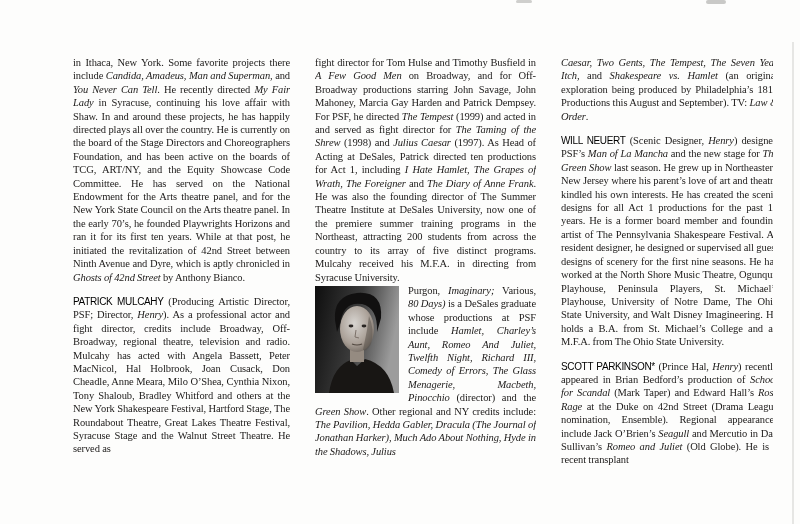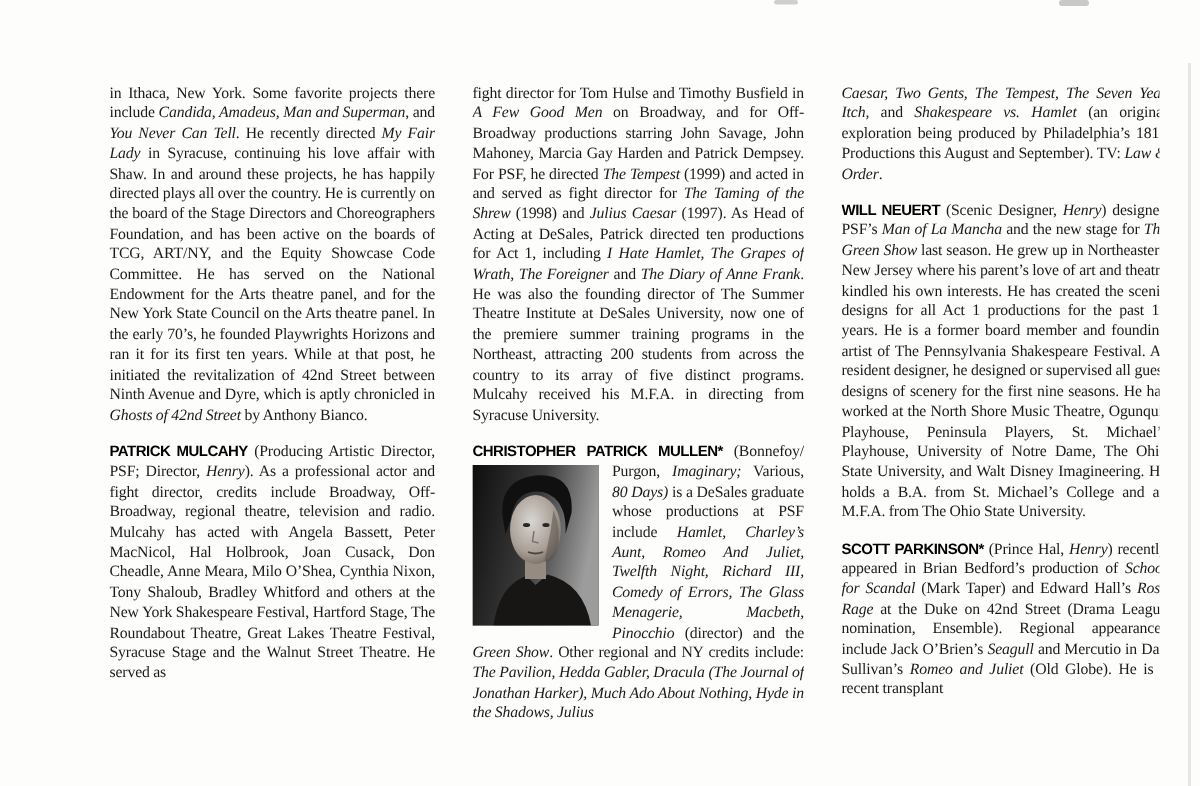--- a/index.html
+++ b/index.html
@@ -11,21 +11,21 @@
   .scan-smudge-2 { position:absolute; left:706px; top:0; width:20px; height:4px; background:#c9c9c7; border-radius:2px; }
   .scan-edge { position:absolute; left:792px; top:42px; width:2px; height:482px; background:#e6e6e4; }
   .columns { position:absolute; left:53px; top:56px; width:700px; height:464px; display:flex; gap:25px; overflow:hidden;margin-left:20px; }
   .col { width:217px; flex:0 0 217px; overflow:hidden; }
   .col-2 { flex-basis:221px; width:221px; }
   .pblock { font-size:10.5px; line-height:13.4px; text-align:justify; letter-spacing:-0.1px; word-spacing:-0.2px; }
   .pblock + .pblock { margin-top:11px; }
   .pblock.follows-heading { margin-top:0; }
   .hline { text-align:justify; text-align-last:justify; }
   .seg-i { font-style:italic; }
-  .seg-b { font-family:"Liberation Sans","DejaVu Sans",sans-serif; font-weight:700; font-size:10px; letter-spacing:-0.35px; color:var(--head-ink); }
+  .seg-b { font-family:"Liberation Sans","DejaVu Sans",sans-serif; font-weight:400; font-size:10px; letter-spacing:-0.35px; color:var(--head-ink); }
   .photo { float:left; width:84px; height:107px; margin:2px 9px 1px 0; background:#1a1a1a; }
   .photo svg { display:block; width:84px; height:107px; }
 </style>
 </head>
 <body>
 
 <div class="page">
 
   <div class="scan-smudge-1"></div>
   <div class="scan-smudge-2"></div>
@@ -33,21 +33,20 @@
 
   <div class="columns">
 
     <div class="col col-1">
       <p class="pblock"><span>in Ithaca, New York. Some favorite projects there include </span><span class="seg-i">Candida, Amadeus, Man and Superman</span><span>, and </span><span class="seg-i">You Never Can Tell</span><span>.  He recently directed </span><span class="seg-i">My Fair Lady</span><span> in Syracuse, continuing his love affair with Shaw. In and around these projects, he has happily directed plays all over the country. He is currently on the board of the Stage Directors and Choreographers Foundation, and has been active on the boards of TCG, ART/NY, and the Equity Showcase Code Committee. He has served on  the National Endowment for the Arts theatre panel, and for the New York State Council on the Arts theatre panel. In the early 70’s, he founded Playwrights Horizons and ran it for its first ten years. While at that post,  he initiated the revitalization of  42nd Street between Ninth Avenue and Dyre, which is aptly chronicled in </span><span class="seg-i">Ghosts of 42nd Street</span><span> by Anthony Bianco.</span></p>
       <p class="pblock"><span class="seg-b">PATRICK  MULCAHY</span><span> (Producing Artistic Director, PSF; Director, </span><span class="seg-i">Henry</span><span>).  As  a professional actor and fight director, credits include Broadway, Off-Broadway, regional theatre, television and radio. Mulcahy has acted with Angela Bassett, Peter MacNicol, Hal Holbrook, Joan Cusack, Don Cheadle, Anne Meara, Milo O’Shea, Cynthia Nixon, Tony Shaloub, Bradley Whitford and others at the New York Shakespeare Festival, Hartford Stage, The Roundabout Theatre, Great Lakes Theatre Festival, Syracuse Stage and the Walnut Street Theatre. He served as</span></p>
     </div>
 
     <div class="col col-2">
       <p class="pblock"><span>fight director for Tom Hulse and Timothy Busfield in </span><span class="seg-i">A Few Good Men</span><span> on Broadway, and for Off-Broadway productions starring John Savage, John Mahoney, Marcia Gay Harden and Patrick Dempsey. For PSF, he directed </span><span class="seg-i">The Tempest</span><span> (1999) and acted in and served as fight director for </span><span class="seg-i">The Taming of the Shrew</span><span> (1998) and </span><span class="seg-i">Julius Caesar</span><span> (1997). As Head of Acting at DeSales, Patrick directed ten productions for Act 1, including </span><span class="seg-i">I Hate Hamlet, The Grapes of Wrath, The Foreigner</span><span> and </span><span class="seg-i">The Diary of Anne Frank</span><span>. He was also the founding director of The Summer Theatre Institute at DeSales University, now one of the premiere summer training programs in the Northeast, attracting 200 students from across the country to its array of five distinct programs. Mulcahy received his M.F.A. in directing from Syracuse University.</span></p>
-      <p class="pblock hline"><span class="seg-b">CHRISTOPHER PATRICK MULLEN*</span><span> (Bonnefoy/</span></p>
       <div class="pblock follows-heading">
         <span class="photo">
           <svg viewBox="0 0 84 107" xmlns="http://www.w3.org/2000/svg">
             <defs>
               <linearGradient id="phbg" x1="0" y1="0" x2="1" y2="0.25">
                 <stop offset="0" stop-color="#0e0e0e"></stop>
                 <stop offset="0.55" stop-color="#3b3b3b"></stop>
                 <stop offset="1" stop-color="#9c9c9c"></stop>
               </linearGradient>
               <radialGradient id="phface" cx="0.42" cy="0.38" r="0.7">

